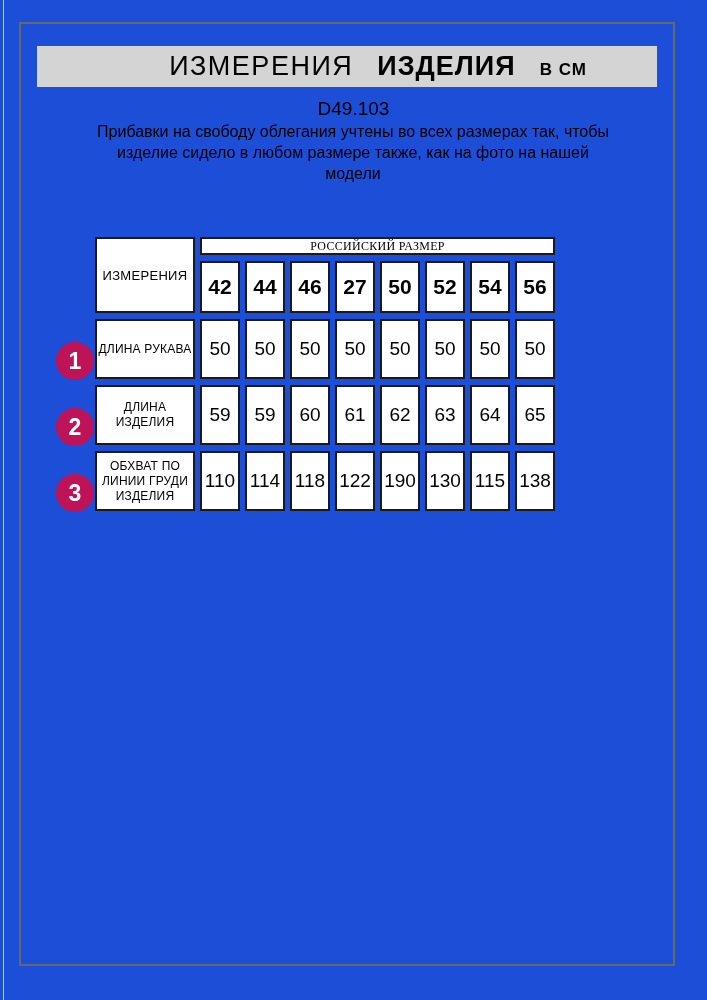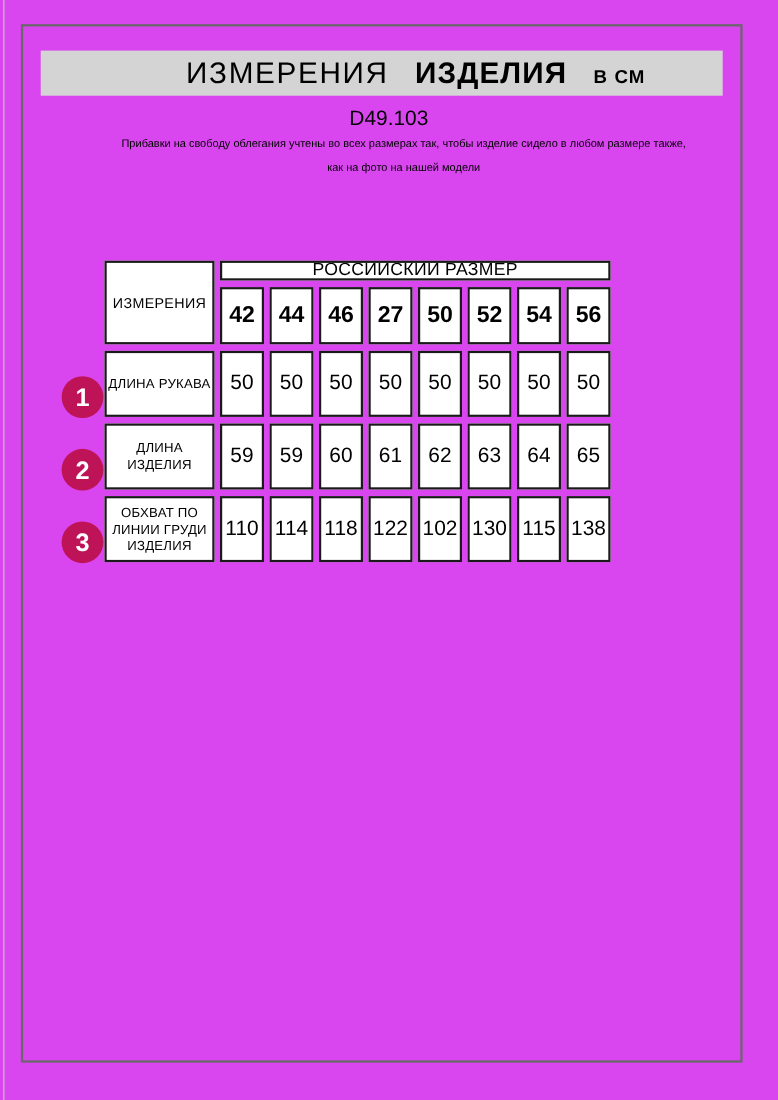--- a/index.html
+++ b/index.html
@@ -1,20 +1,20 @@
 <!DOCTYPE html>
 <html><head>
 <meta charset="utf-8">
 <style>
   * { margin: 0; padding: 0; box-sizing: border-box; }
   html, body { background: #ffffff; }
   .canvas {
     position: relative;
     width: 707px; height: 1000px;
-    background: #d946ef;
+    background: #1d4ed8;
     font-family: "Liberation Sans", "DejaVu Sans", sans-serif;
     color: #000;
     overflow: hidden;
   }
   .left-edge-line {
     position: absolute; left: 3px; top: 0;
     width: 1px; height: 1000px;
     background: #c9c9c9;
   }
   .page-border {
@@ -31,37 +31,37 @@
   }
   .title-w1 { font-size: 27px; font-weight: 400; letter-spacing: 1.5px; line-height: 41px; }
   .title-w2 { font-size: 27px; font-weight: 700; letter-spacing: 1px; }
   .title-w3 { font-size: 17px; font-weight: 700; letter-spacing: 1px; }
   .model {
     position: absolute; left: 0; top: 98px;
     width: 707px; text-align: center;
     font-size: 19px; font-weight: 400;
   }
   .desc {
-    position: absolute; left: 107px; top: 121px;
+    position: absolute; left: 93px; top: 121px;
     width: 520px; text-align: center;
-    font-size: 10px; line-height: 21px;
+    font-size: 16px; line-height: 21px;
   }
   table.size-table {
     position: absolute; left: 90px; top: 231px;
     border-collapse: separate; border-spacing: 5px 6px;
     table-layout: fixed;
   }
   table.size-table td {
     border: 2px solid #1a1a1a;
     background: #fff;
     text-align: center; vertical-align: middle;
     overflow: hidden;
   }
   td.corner { width: 100px; font-size: 13px; letter-spacing: 0.3px; }
-  td.group  { height: 16px; font-size: 16px; line-height: 12px; letter-spacing: 0.3px; padding: 1px 0; }
+  td.group  { height: 16px; font-size: 12px; line-height: 12px; letter-spacing: 0.3px; padding: 1px 0; font-family: Liberation Serif, serif; }
   tr.sizes td { width: 40px; height: 52px; font-size: 21px; font-weight: 700; }
   tr.datarow td { height: 60px; }
   td.rowlabel {
     font-size: 12px; line-height: 15px; letter-spacing: 0.2px;
     white-space: pre-line;
   }
   td.val { font-size: 19px; font-weight: 400; }
   .badge {
     position: absolute; left: 56px;
     width: 38px; height: 38px; border-radius: 50%;
@@ -137,21 +137,21 @@
         <td class="val">65</td>
       </tr>
       <tr class="datarow">
         <td class="rowlabel">ОБХВАТ ПО
 ЛИНИИ ГРУДИ
 ИЗДЕЛИЯ</td>
         <td class="val">110</td>
         <td class="val">114</td>
         <td class="val">118</td>
         <td class="val">122</td>
-        <td class="val">102</td>
+        <td class="val">190</td>
         <td class="val">130</td>
         <td class="val">115</td>
         <td class="val">138</td>
       </tr>
     </tbody>
   </table>
 
   <div class="badge b1">1</div>
   <div class="badge b2">2</div>
   <div class="badge b3">3</div>

